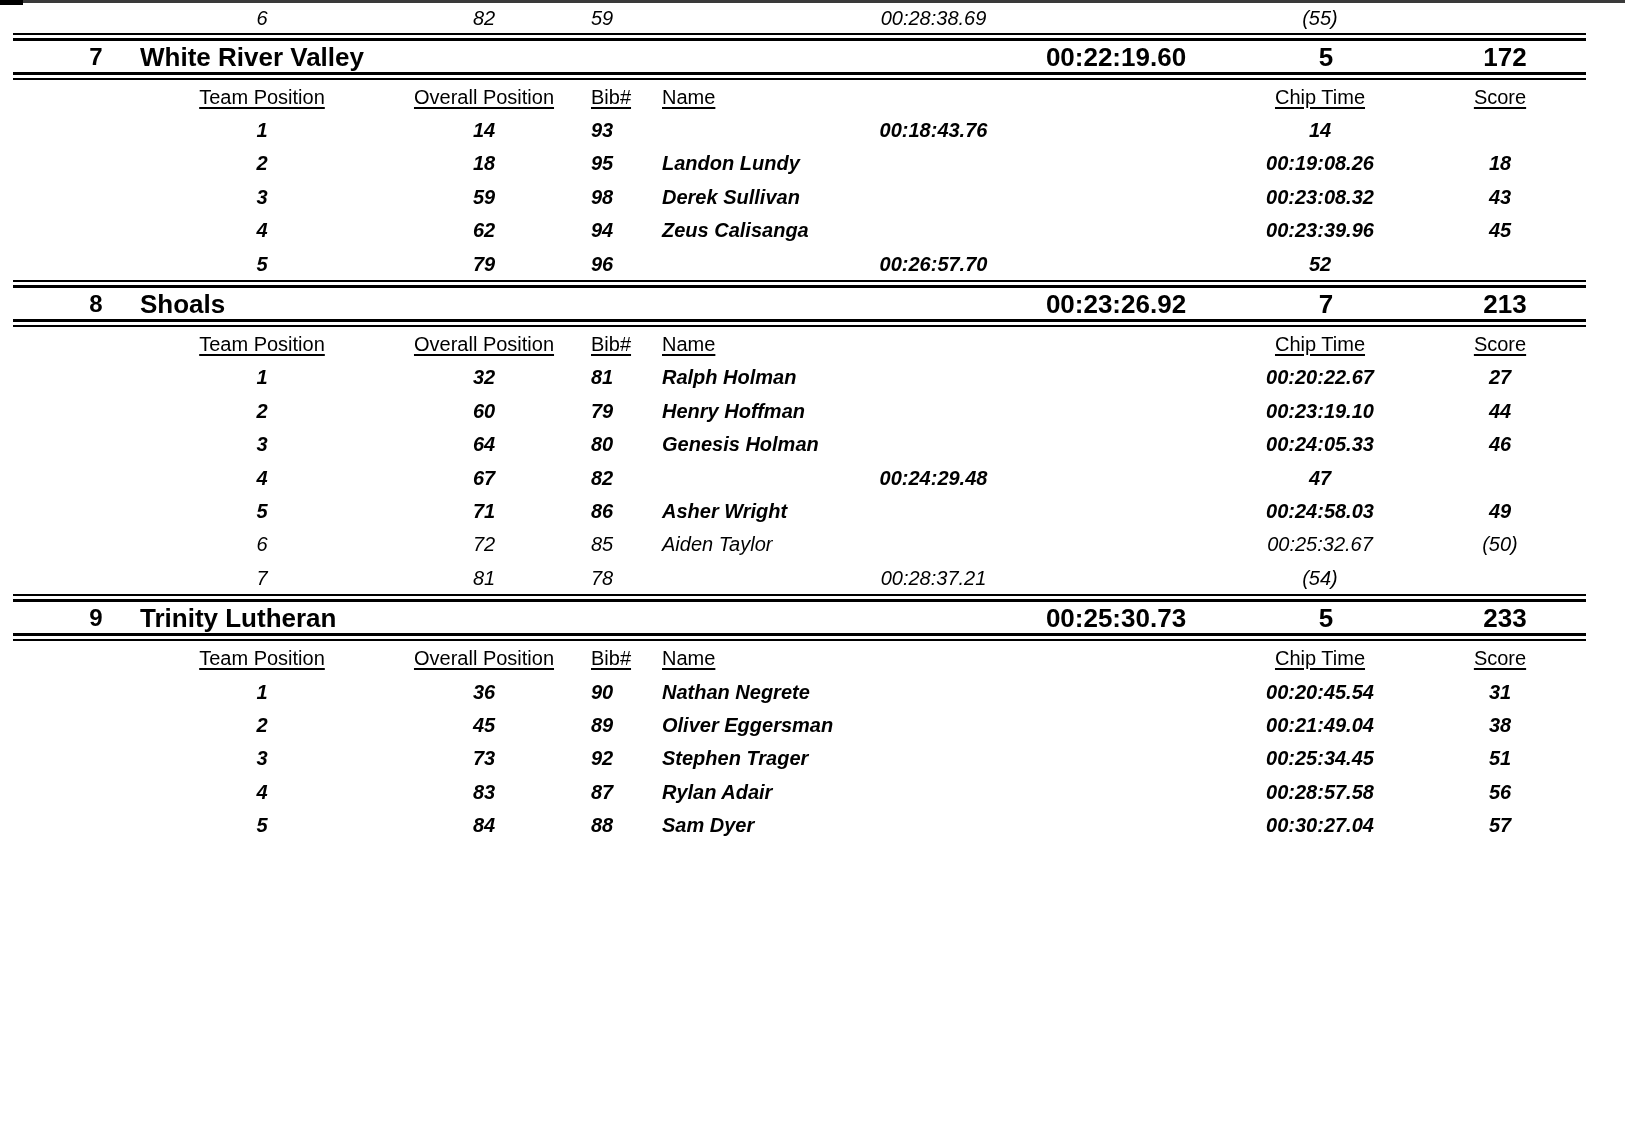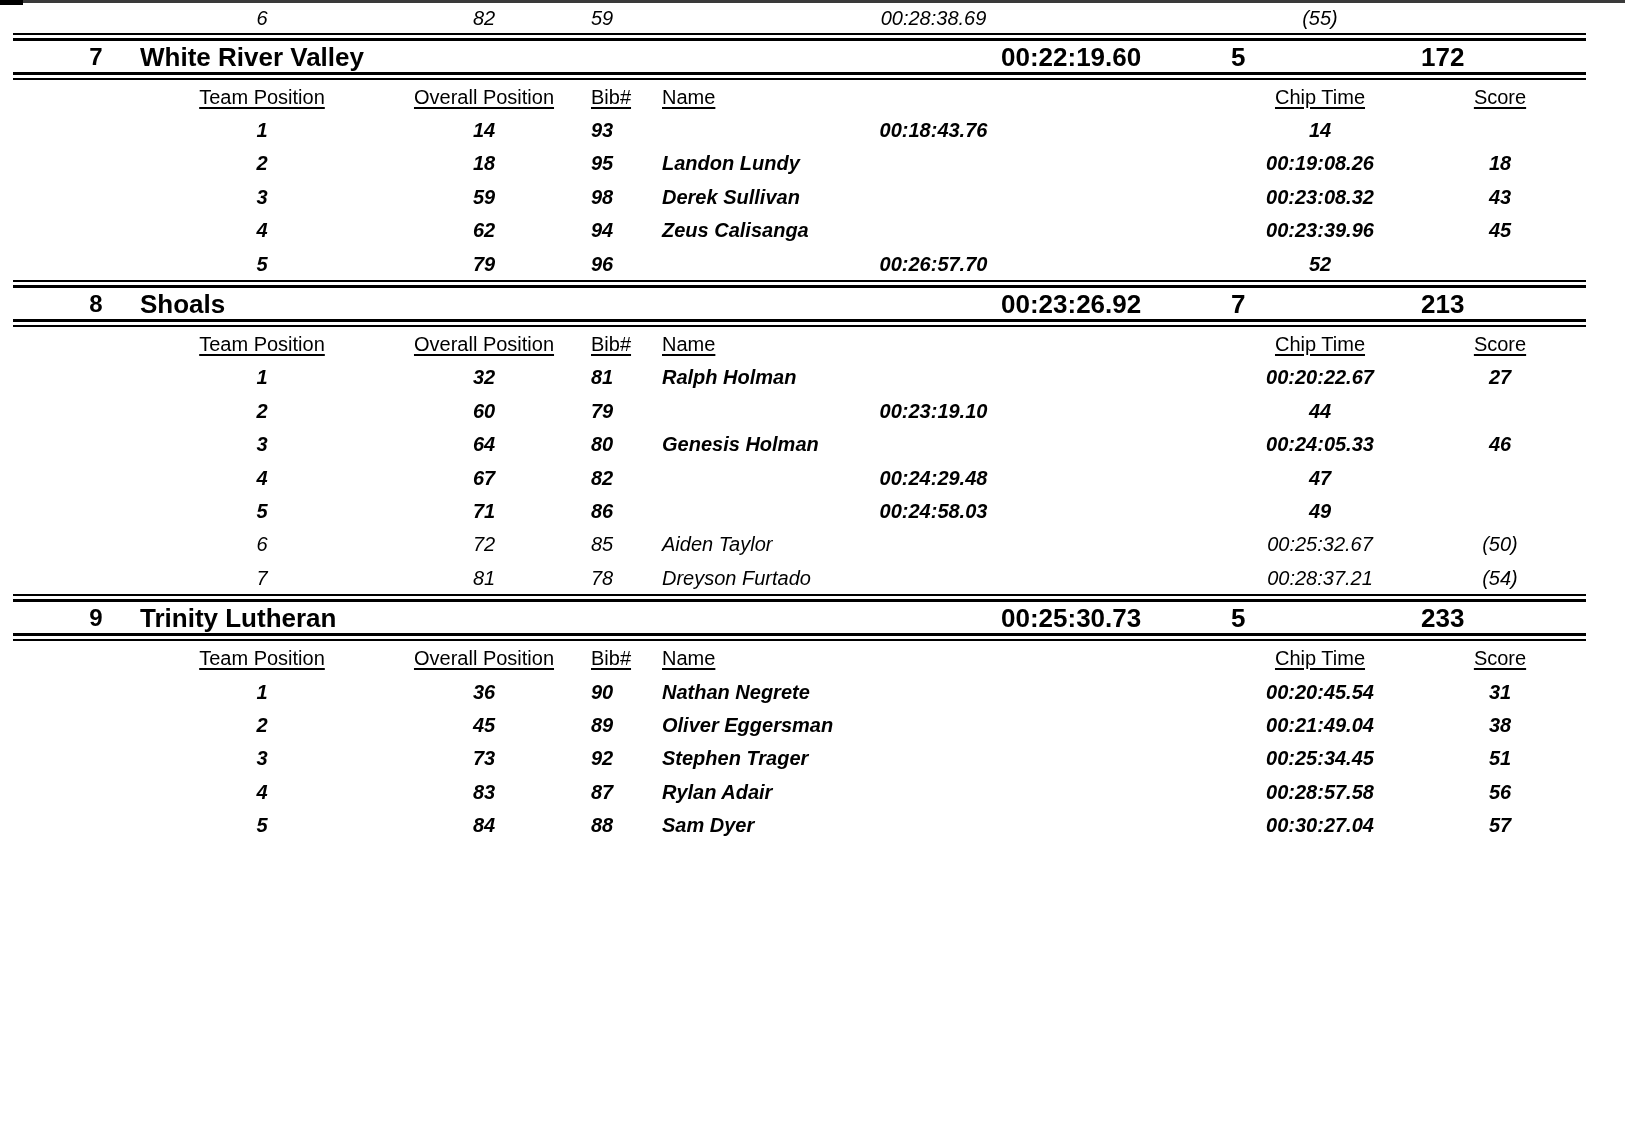--- a/index.html
+++ b/index.html
@@ -31,21 +31,21 @@
   .lft{text-align:left;}
 
   
   .team-band{
     display:grid;
     grid-template-columns:60px 72px 8px 1fr 230px 190px 168px 36px;
     align-items:center;height:31px;font-weight:bold;line-height:1;
   }
   .t-rank{font-size:24px;text-align:center;}
   .t-name{font-size:26px;}
-  .t-time,.t-count,.t-points{font-size:26px;}
+  .t-time,.t-count,.t-points{font-size:26px;text-align:center;}
 </style>
 </head>
 <body>
 
 <div class="top-edge">
   <div class="top-edge-corner"></div>
 </div>
 
 <div id="content">
     <div class="detail-row runner-row nonscoring overflow">
@@ -183,20 +183,21 @@
     <div class="ctr">27</div>
     <div></div>
   </div>
         <div class="detail-row runner-row">
     <div></div>
     <div class="ctr">2</div>
     <div></div>
     <div class="ctr">60</div>
     <div></div>
     <div class="lft">79</div>
+    <div class="lft">Henry Hoffman</div>
     <div class="ctr">00:23:19.10</div>
     <div class="ctr">44</div>
     <div></div>
   </div>
         <div class="detail-row runner-row">
     <div></div>
     <div class="ctr">3</div>
     <div></div>
     <div class="ctr">64</div>
     <div></div>
@@ -217,20 +218,21 @@
     <div class="ctr">47</div>
     <div></div>
   </div>
         <div class="detail-row runner-row">
     <div></div>
     <div class="ctr">5</div>
     <div></div>
     <div class="ctr">71</div>
     <div></div>
     <div class="lft">86</div>
+    <div class="lft">Asher Wright</div>
     <div class="ctr">00:24:58.03</div>
     <div class="ctr">49</div>
     <div></div>
   </div>
         <div class="detail-row runner-row nonscoring">
     <div></div>
     <div class="ctr">6</div>
     <div></div>
     <div class="ctr">72</div>
     <div></div>
@@ -240,21 +242,20 @@
     <div class="ctr">(50)</div>
     <div></div>
   </div>
         <div class="detail-row runner-row nonscoring">
     <div></div>
     <div class="ctr">7</div>
     <div></div>
     <div class="ctr">81</div>
     <div></div>
     <div class="lft">78</div>
-    <div class="lft">Dreyson Furtado</div>
     <div class="ctr">00:28:37.21</div>
     <div class="ctr">(54)</div>
     <div></div>
   </div>
       </div>
   </section>
     <section class="team-section">
     <div class="rule rule-above"></div>
     <div class="team-band">
       <div></div>

